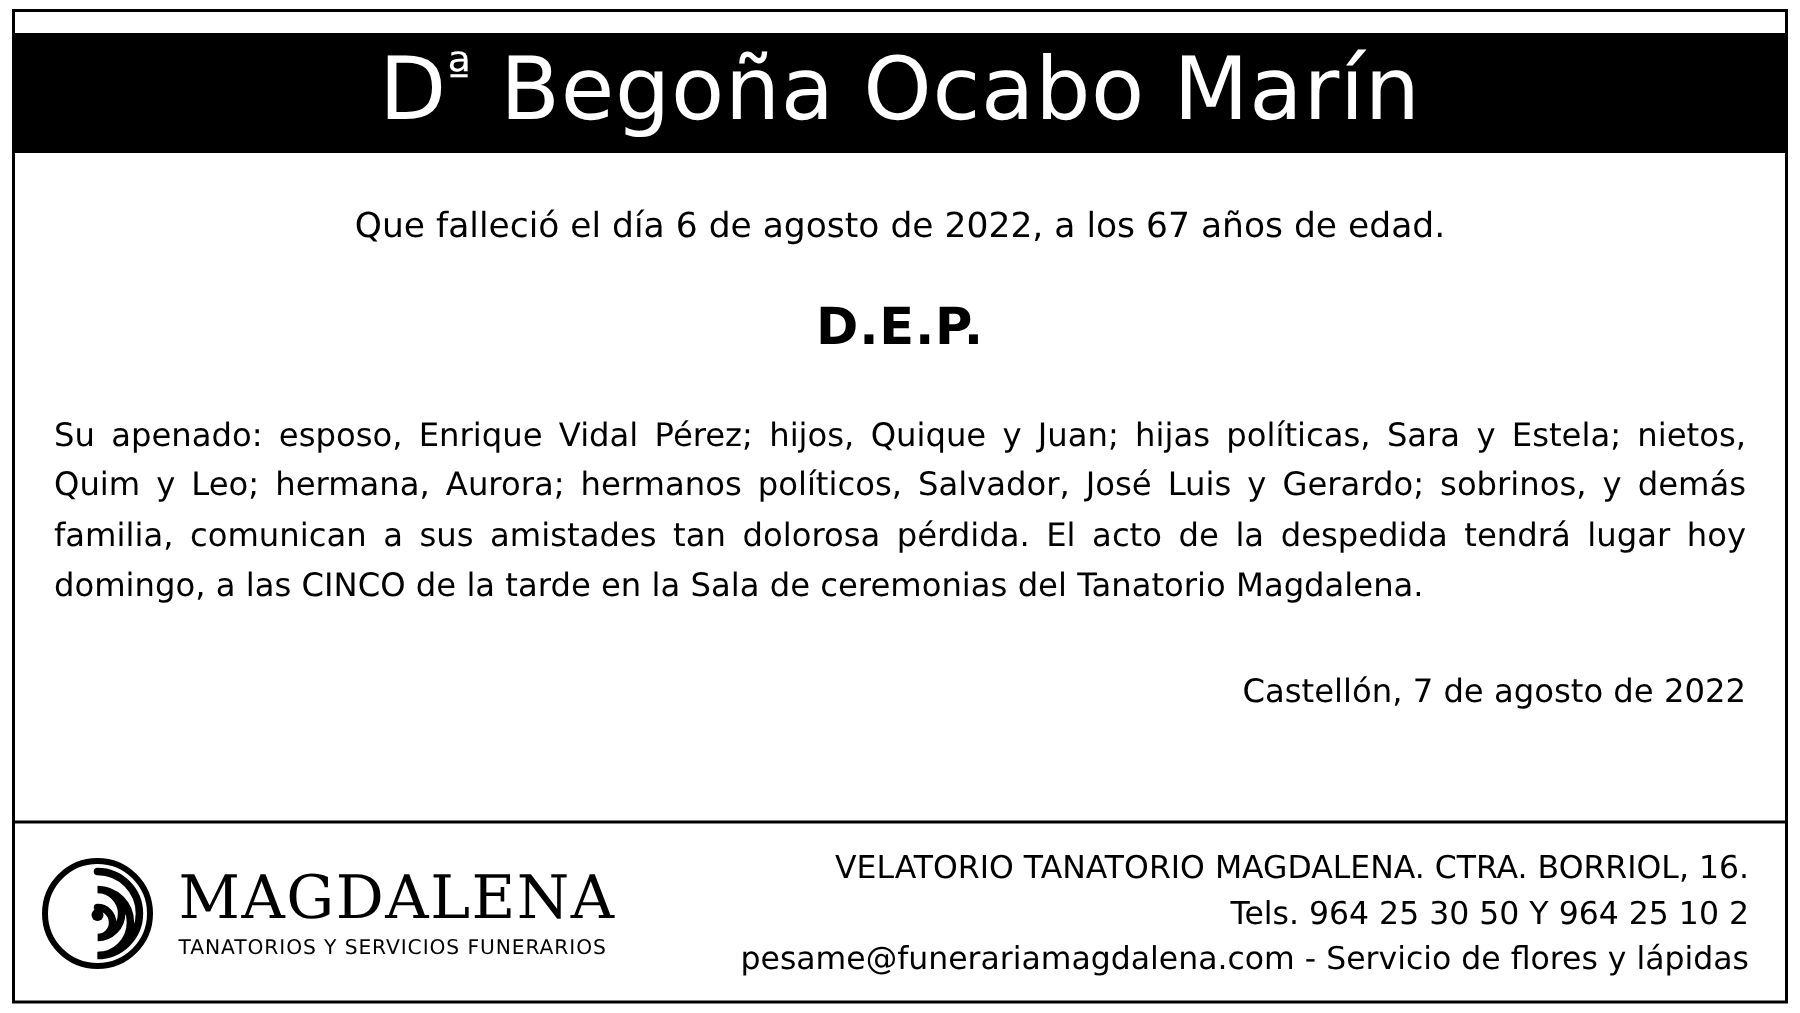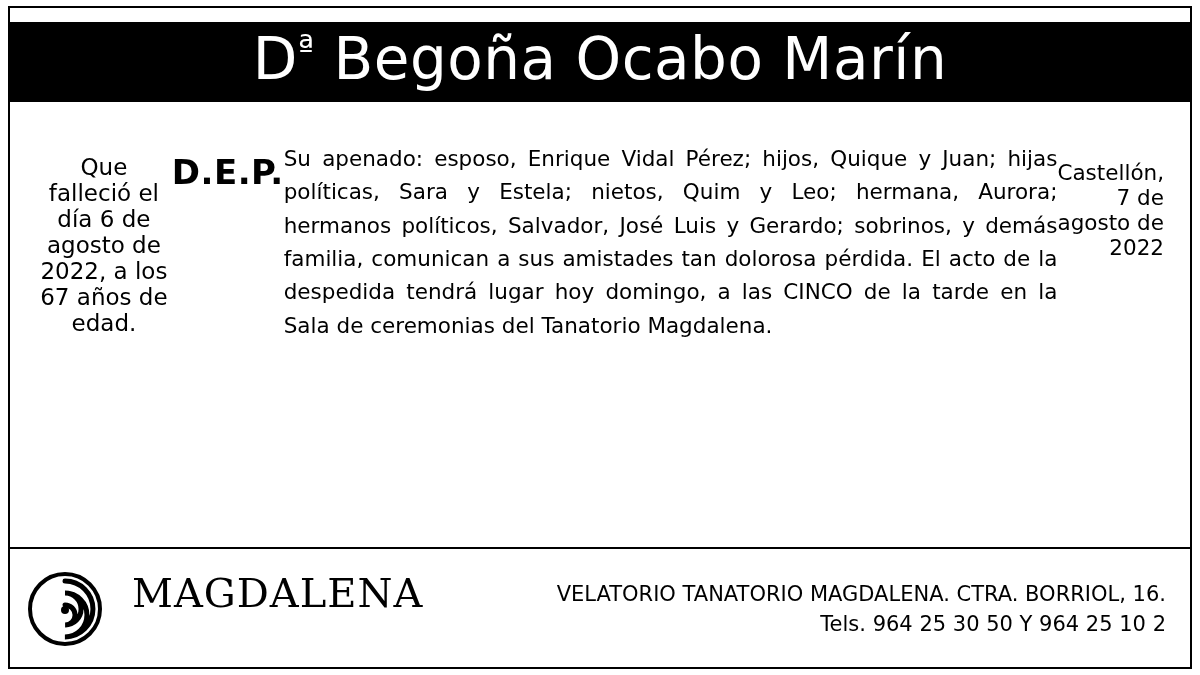--- a/index.html
+++ b/index.html
@@ -44,38 +44,38 @@
     font-weight: 400;
     letter-spacing: 0.5px;
     white-space: nowrap;
   }
   .name-banner .name .sup {
     font-size: 34px;
     vertical-align: 20px;
   }
   .body-area {
     flex: 1 1 auto;
-    padding: 16px 26px;
+    padding: 0 26px;
     display: flex;
-    flex-direction: row;
+    flex-direction: column;
   }
   .death-line {
     text-align: center;
     font-size: 23px;
     margin-top: 36px;
   }
   .dep {
-    text-align: right;
+    text-align: center;
     font-size: 34px;
     font-weight: bold;
     margin-top: 34px;
     letter-spacing: 0.5px;
   }
   .family-text {
-    margin-top: 24px;
+    margin-top: 36px;
     font-size: 21.5px;
     line-height: 1.55;
     text-align: justify;
     text-justify: inter-word;
   }
   .place-date {
     margin-top: 42px;
     text-align: right;
     font-size: 21.5px;
   }
@@ -84,22 +84,22 @@
     margin: 0 0 0 0;
     padding: 10px 24px 8px 18px;
     display: flex;
     align-items: center;
     justify-content: space-between;
     height: 120px;
     box-sizing: border-box;
   }
   .brand {
     display: flex;
-    align-items: flex-start;
-    gap: 30px;
+    align-items: center;
+    gap: 17px;
   }
   .brand-logo {
     width: 74px;
     height: 74px;
     flex: 0 0 auto;
   }
   .brand-text {
     display: flex;
     flex-direction: column;
     justify-content: center;
@@ -152,23 +152,25 @@
             <path d="M37 9
                      A28 28 0 1 1 36.9 65
                      A22 22 0 1 0 37 21
                      A16 16 0 1 1 37.1 53
                      A10 10 0 1 0 37 33" fill="none" stroke="#000" stroke-width="5" stroke-linecap="round"></path>
             <circle cx="37" cy="38" r="4" fill="#000"></circle>
           </svg>
         </span>
         <div class="brand-text">
           <div class="brand-name">MAGDALENA</div>
+          <div class="brand-sub">TANATORIOS Y SERVICIOS FUNERARIOS</div>
         </div>
       </div>
 
       <div class="contact">
         <div>VELATORIO TANATORIO MAGDALENA. CTRA. BORRIOL, 16.</div>
         <div>Tels. 964 25 30 50 Y 964 25 10 2</div>
+        <div>pesame@funerariamagdalena.com - Servicio de flores y lápidas</div>
       </div>
     </div>
 
   </div>
 </div>
 
 </body></html>

